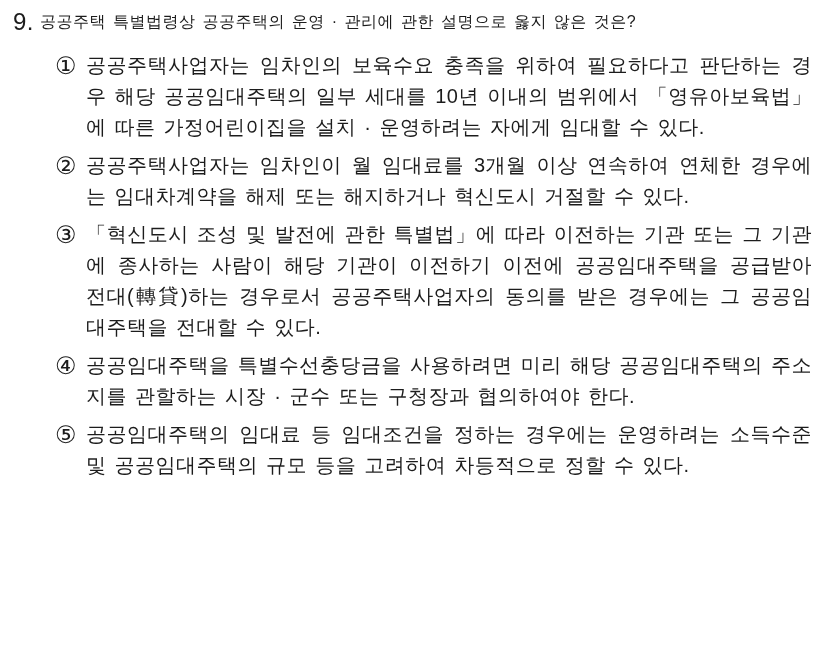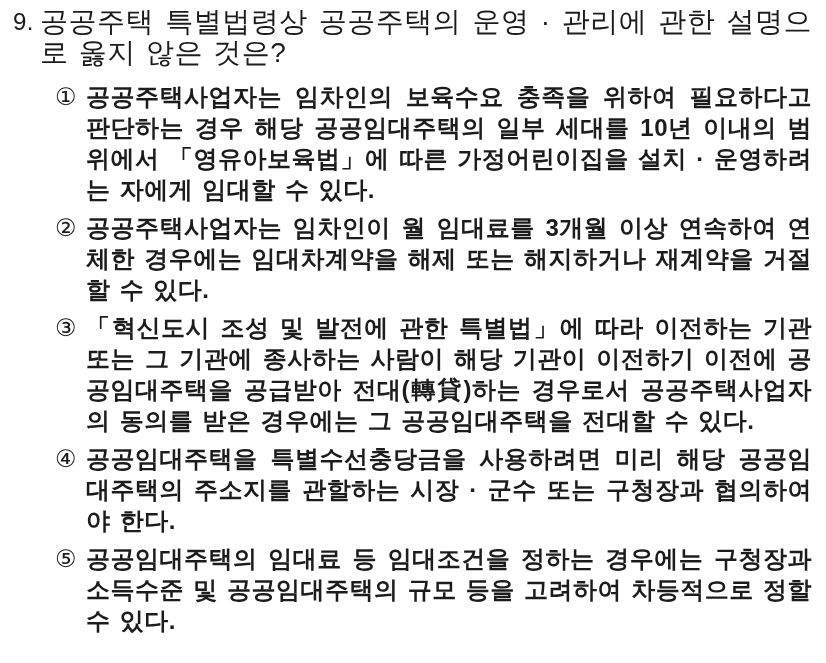--- a/index.html
+++ b/index.html
@@ -30,21 +30,21 @@
   .qnum {
     flex: 0 0 27px;
     width: 27px;
     font-size: 24px;
     line-height: 31px;
     letter-spacing: 0.5px;
     white-space: nowrap;
   }
   .qtext {
     flex: 1;
-    font-size: 28px;
+    font-size: 16px;
     line-height: 31px;
     letter-spacing: 0.5px;
     word-spacing: 2px;
     text-align: justify;
     word-break: break-all;
   }
   .options {
     margin-left: 42px;
     display: flex;
     flex-direction: column;
@@ -56,27 +56,26 @@
   }
   .marker {
     flex: 0 0 31px;
     width: 31px;
     font-size: 24px;
     line-height: 31px;
     white-space: nowrap;
   }
   .otext {
     flex: 1;
-    font-size: 24px;
+    font-size: 20px;
     line-height: 31px;
     letter-spacing: 0.5px;
     word-spacing: 2px;
     text-align: justify;
     word-break: break-all;
-    font-weight: bold;
   }
 </style>
 </head>
 <body>
 
 <div class="page">
 
   <div class="question">
     <span class="qnum">9.</span>
     <div class="qtext">공공주택 특별법령상 공공주택의 운영 · 관리에 관한 설명으로 옳지 않은 것은?</div>
@@ -84,33 +83,33 @@
 
   <div class="options">
 
     <div class="option">
       <span class="marker">①</span>
       <div class="otext">공공주택사업자는 임차인의 보육수요 충족을 위하여 필요하다고 판단하는 경우 해당 공공임대주택의 일부 세대를 10년 이내의 범위에서 「영유아보육법」에 따른 가정어린이집을 설치 · 운영하려는 자에게 임대할 수 있다.</div>
     </div>
 
     <div class="option">
       <span class="marker">②</span>
-      <div class="otext">공공주택사업자는 임차인이 월 임대료를 3개월 이상 연속하여 연체한 경우에는 임대차계약을 해제 또는 해지하거나 재계약을 거절할 수 있다.</div>
+      <div class="otext">공공주택사업자는 임차인이 월 임대료를 3개월 이상 연속하여 연체한 경우에는 임대차계약을 해제 또는 해지하거나 혁신도시 거절할 수 있다.</div>
     </div>
 
     <div class="option">
       <span class="marker">③</span>
       <div class="otext">「혁신도시 조성 및 발전에 관한 특별법」에 따라 이전하는 기관 또는 그 기관에 종사하는 사람이 해당 기관이 이전하기 이전에 공공임대주택을 공급받아 전대(轉貸)하는 경우로서 공공주택사업자의 동의를 받은 경우에는 그 공공임대주택을 전대할 수 있다.</div>
     </div>
 
     <div class="option">
       <span class="marker">④</span>
       <div class="otext">공공임대주택을 특별수선충당금을 사용하려면 미리 해당 공공임대주택의 주소지를 관할하는 시장 · 군수 또는 구청장과 협의하여야 한다.</div>
     </div>
 
     <div class="option">
       <span class="marker">⑤</span>
-      <div class="otext">공공임대주택의 임대료 등 임대조건을 정하는 경우에는 구청장과 소득수준 및 공공임대주택의 규모 등을 고려하여 차등적으로 정할 수 있다.</div>
+      <div class="otext">공공임대주택의 임대료 등 임대조건을 정하는 경우에는 운영하려는 소득수준 및 공공임대주택의 규모 등을 고려하여 차등적으로 정할 수 있다.</div>
     </div>
 
   </div>
 
 </div>
 
 </body></html>

